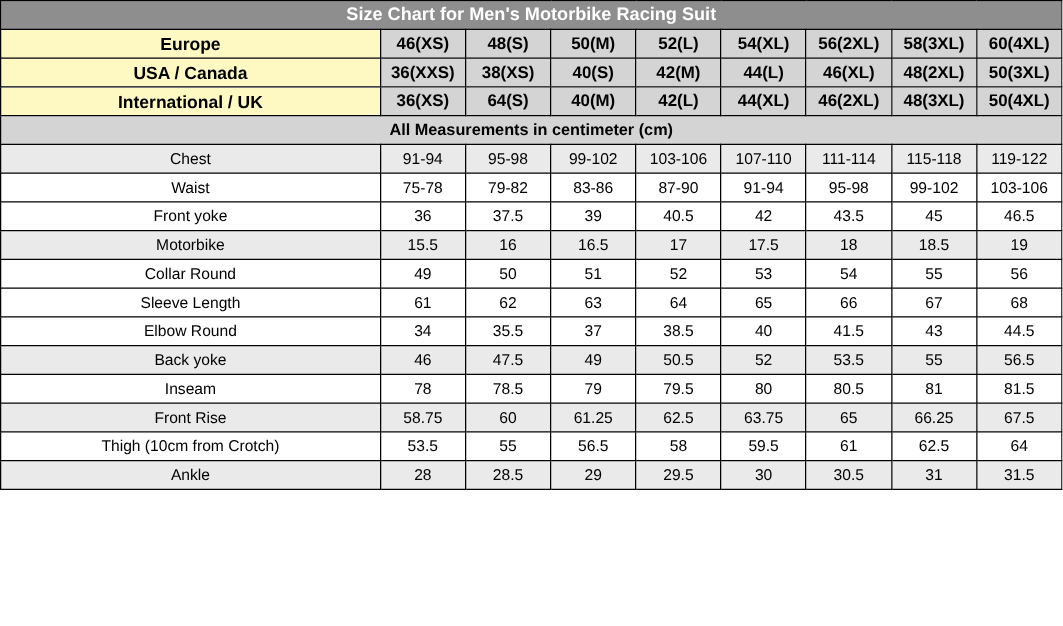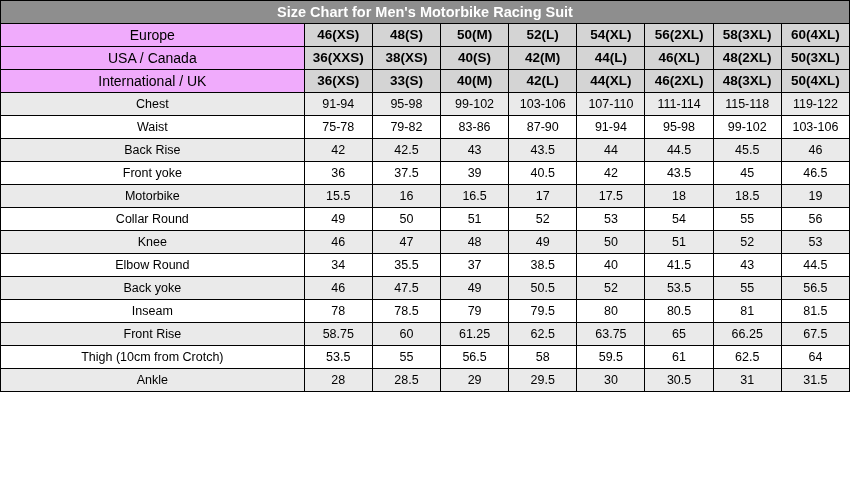--- a/index.html
+++ b/index.html
@@ -36,23 +36,23 @@
   .title-cell {
     background: #8e8e8e;
     color: #ffffff;
     text-align: center;
     font-weight: bold;
     font-size: 14.5px;
     height: 25px;
     line-height: 25px;
   }
   .region-label {
-    background: #f0abfc;
-    text-align: center;
-    font-weight: normal;
+    background: #fef9c3;
+    text-align: center;
+    font-weight: bold;
     font-size: 14px;
     height: 23px;
     line-height: 23px;
   }
   .size-head {
     background: #d4d4d4;
     text-align: center;
     font-weight: bold;
     font-size: 13.5px;
     height: 23px;
@@ -126,29 +126,32 @@
         <td class="size-head">42(M)</td>
         <td class="size-head">44(L)</td>
         <td class="size-head">46(XL)</td>
         <td class="size-head">48(2XL)</td>
         <td class="size-head">50(3XL)</td>
       </tr>
 
       <tr>
         <td class="region-label">International / UK</td>
         <td class="size-head">36(XS)</td>
-        <td class="size-head">33(S)</td>
+        <td class="size-head">64(S)</td>
         <td class="size-head">40(M)</td>
         <td class="size-head">42(L)</td>
         <td class="size-head">44(XL)</td>
         <td class="size-head">46(2XL)</td>
         <td class="size-head">48(3XL)</td>
         <td class="size-head">50(4XL)</td>
       </tr>
 
+      <tr>
+        <td class="measure-note" colspan="9">All Measurements in centimeter (cm)</td>
+      </tr>
 
       <tr class="row-shade">
         <td class="row-label">Chest</td>
         <td class="val">91-94</td>
         <td class="val">95-98</td>
         <td class="val">99-102</td>
         <td class="val">103-106</td>
         <td class="val">107-110</td>
         <td class="val">111-114</td>
         <td class="val">115-118</td>
@@ -162,31 +165,20 @@
         <td class="val">83-86</td>
         <td class="val">87-90</td>
         <td class="val">91-94</td>
         <td class="val">95-98</td>
         <td class="val">99-102</td>
         <td class="val">103-106</td>
       </tr>
 
 
 
-      <tr class="row-shade">
-        <td class="row-label">Back Rise</td>
-        <td class="val">42</td>
-        <td class="val">42.5</td>
-        <td class="val">43</td>
-        <td class="val">43.5</td>
-        <td class="val">44</td>
-        <td class="val">44.5</td>
-        <td class="val">45.5</td>
-        <td class="val">46</td>
-      </tr>
 
       <tr class="row-plain">
         <td class="row-label">Front yoke</td>
         <td class="val">36</td>
         <td class="val">37.5</td>
         <td class="val">39</td>
         <td class="val">40.5</td>
         <td class="val">42</td>
         <td class="val">43.5</td>
         <td class="val">45</td>
@@ -211,32 +203,32 @@
         <td class="val">50</td>
         <td class="val">51</td>
         <td class="val">52</td>
         <td class="val">53</td>
         <td class="val">54</td>
         <td class="val">55</td>
         <td class="val">56</td>
       </tr>
 
 
-
-      <tr class="row-shade">
-        <td class="row-label">Knee</td>
-        <td class="val">46</td>
-        <td class="val">47</td>
-        <td class="val">48</td>
-        <td class="val">49</td>
-        <td class="val">50</td>
-        <td class="val">51</td>
-        <td class="val">52</td>
-        <td class="val">53</td>
-      </tr>
+      <tr class="row-plain">
+        <td class="row-label">Sleeve Length</td>
+        <td class="val">61</td>
+        <td class="val">62</td>
+        <td class="val">63</td>
+        <td class="val">64</td>
+        <td class="val">65</td>
+        <td class="val">66</td>
+        <td class="val">67</td>
+        <td class="val">68</td>
+      </tr>
+
 
       <tr class="row-plain">
         <td class="row-label">Elbow Round</td>
         <td class="val">34</td>
         <td class="val">35.5</td>
         <td class="val">37</td>
         <td class="val">38.5</td>
         <td class="val">40</td>
         <td class="val">41.5</td>
         <td class="val">43</td>

